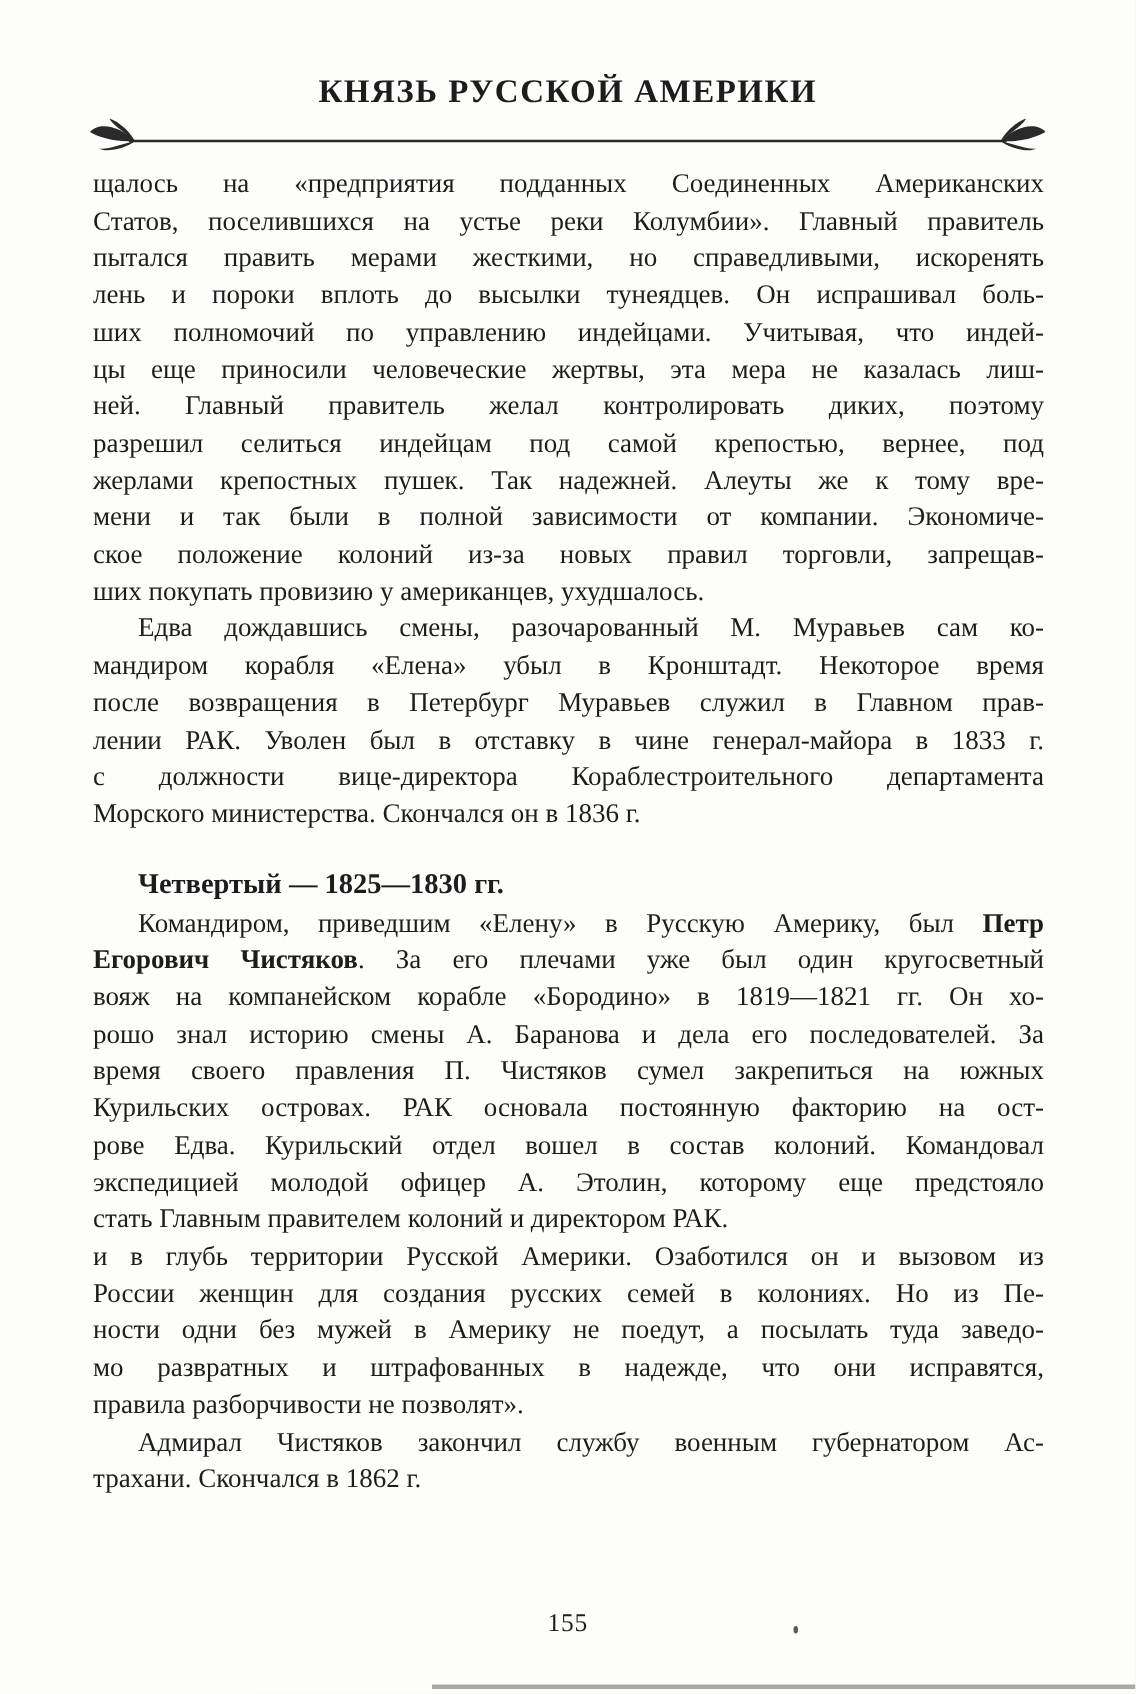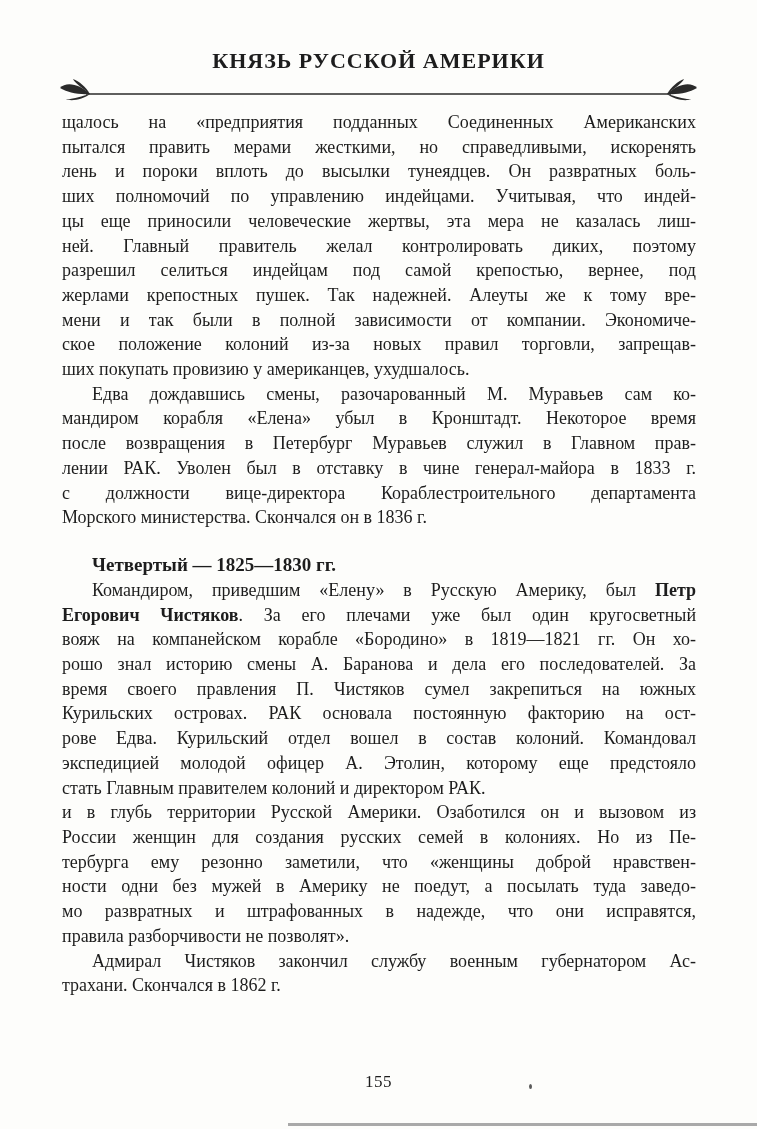--- a/index.html
+++ b/index.html
@@ -77,22 +77,23 @@
         <path d="M32 10 C22 0 8 -3 2 4 C9 8 20 11 32 10 Z"></path>
         <path d="M32 10 C24 4 16 -2 15 -5 C21 -3 28 3 32 10 Z"></path>
         <path d="M32 10 C24 12 13 16 8 15 C13 18 26 15 32 10 Z"></path>
       </g>
     </svg>
   </div>
 
   <div class="text-block" id="text-blocks">
       <div class="para">
         <div class="line">щалось на «предприятия подданных Соединенных Американских</div>
+        <div class="line">Статов, поселившихся на устье реки Колумбии». Главный правитель</div>
         <div class="line">пытался править мерами жесткими, но справедливыми, искоренять</div>
-        <div class="line">лень и пороки вплоть до высылки тунеядцев. Он развратных боль-</div>
+        <div class="line">лень и пороки вплоть до высылки тунеядцев. Он испрашивал боль-</div>
         <div class="line">ших полномочий по управлению индейцами. Учитывая, что индей-</div>
         <div class="line">цы еще приносили человеческие жертвы, эта мера не казалась лиш-</div>
         <div class="line">ней. Главный правитель желал контролировать диких, поэтому</div>
         <div class="line">разрешил селиться индейцам под самой крепостью, вернее, под</div>
         <div class="line">жерлами крепостных пушек. Так надежней. Алеуты же к тому вре-</div>
         <div class="line">мени и так были в полной зависимости от компании. Экономиче-</div>
         <div class="line">ское положение колоний из-за новых правил торговли, запрещав-</div>
         <div class="line final">ших покупать провизию у американцев, ухудшалось.</div>
       </div>
       <div class="para">
@@ -111,21 +112,20 @@
         <div class="line">рошо знал историю смены А. Баранова и дела его последователей. За</div>
         <div class="line">время своего правления П. Чистяков сумел закрепиться на южных</div>
         <div class="line">Курильских островах. РАК основала постоянную факторию на ост-</div>
         <div class="line">рове Едва. Курильский отдел вошел в состав колоний. Командовал</div>
         <div class="line">экспедицией молодой офицер А. Этолин, которому еще предстояло</div>
         <div class="line final">стать Главным правителем колоний и директором РАК.</div>
       </div>
       <div class="para">
         <div class="line">и в глубь территории Русской Америки. Озаботился он и вызовом из</div>
         <div class="line">России женщин для создания русских семей в колониях. Но из Пе-</div>
-        <div class="line">тербурга ему резонно заметили, что «женщины доброй нравствен-</div>
         <div class="line">ности одни без мужей в Америку не поедут, а посылать туда заведо-</div>
         <div class="line">мо развратных и штрафованных в надежде, что они исправятся,</div>
         <div class="line final">правила разборчивости не позволят».</div>
       </div>
       <div class="para">
         <div class="line indent">Адмирал Чистяков закончил службу военным губернатором Ас-</div>
         <div class="line final">трахани. Скончался в 1862 г.</div>
       </div>
     </div>
 

